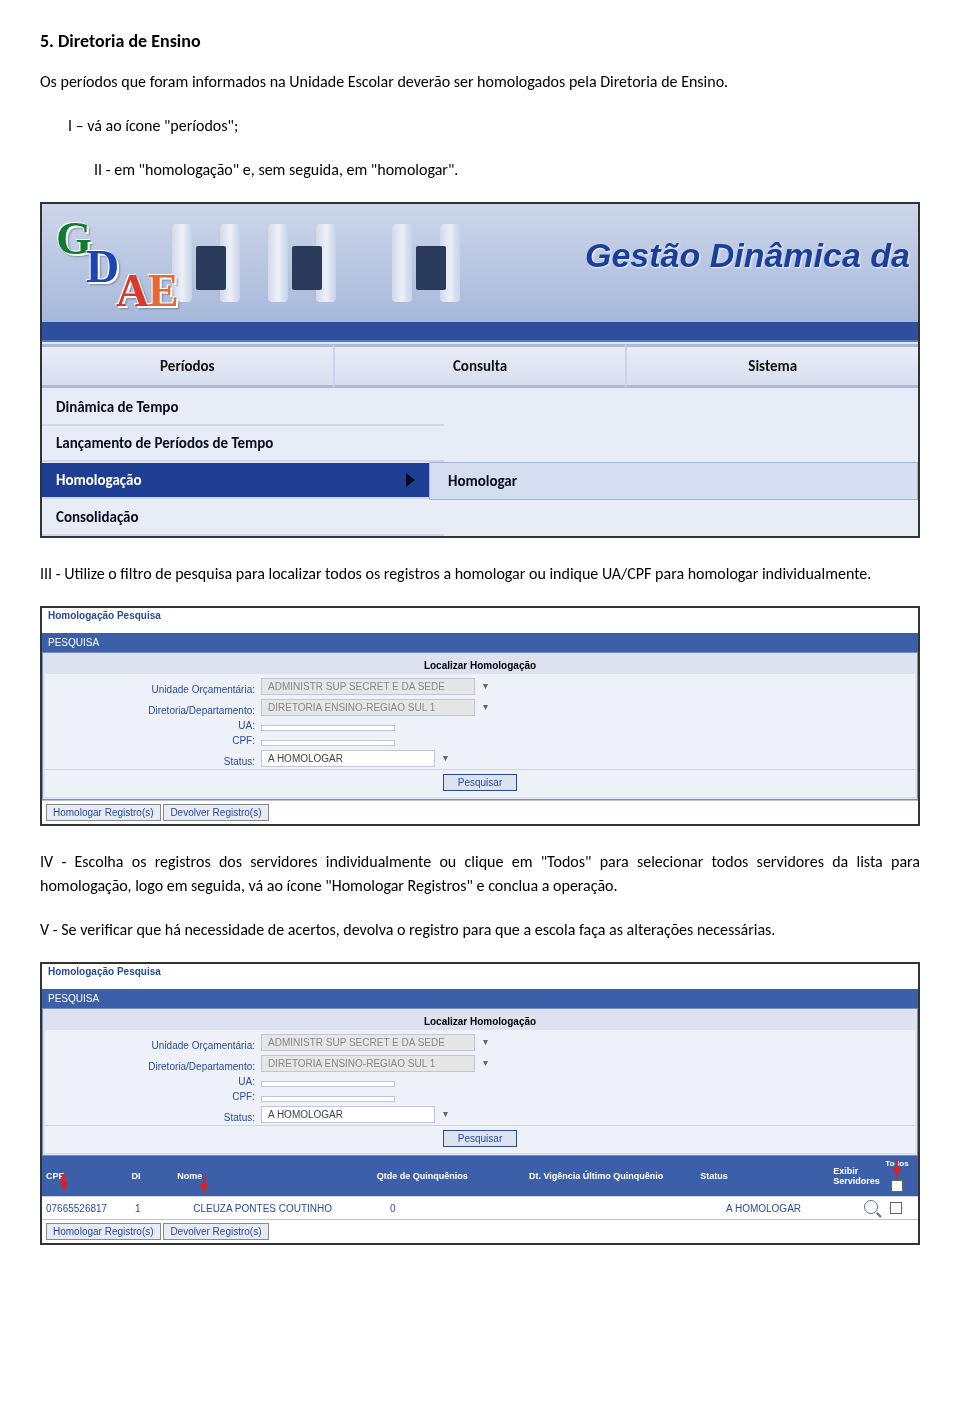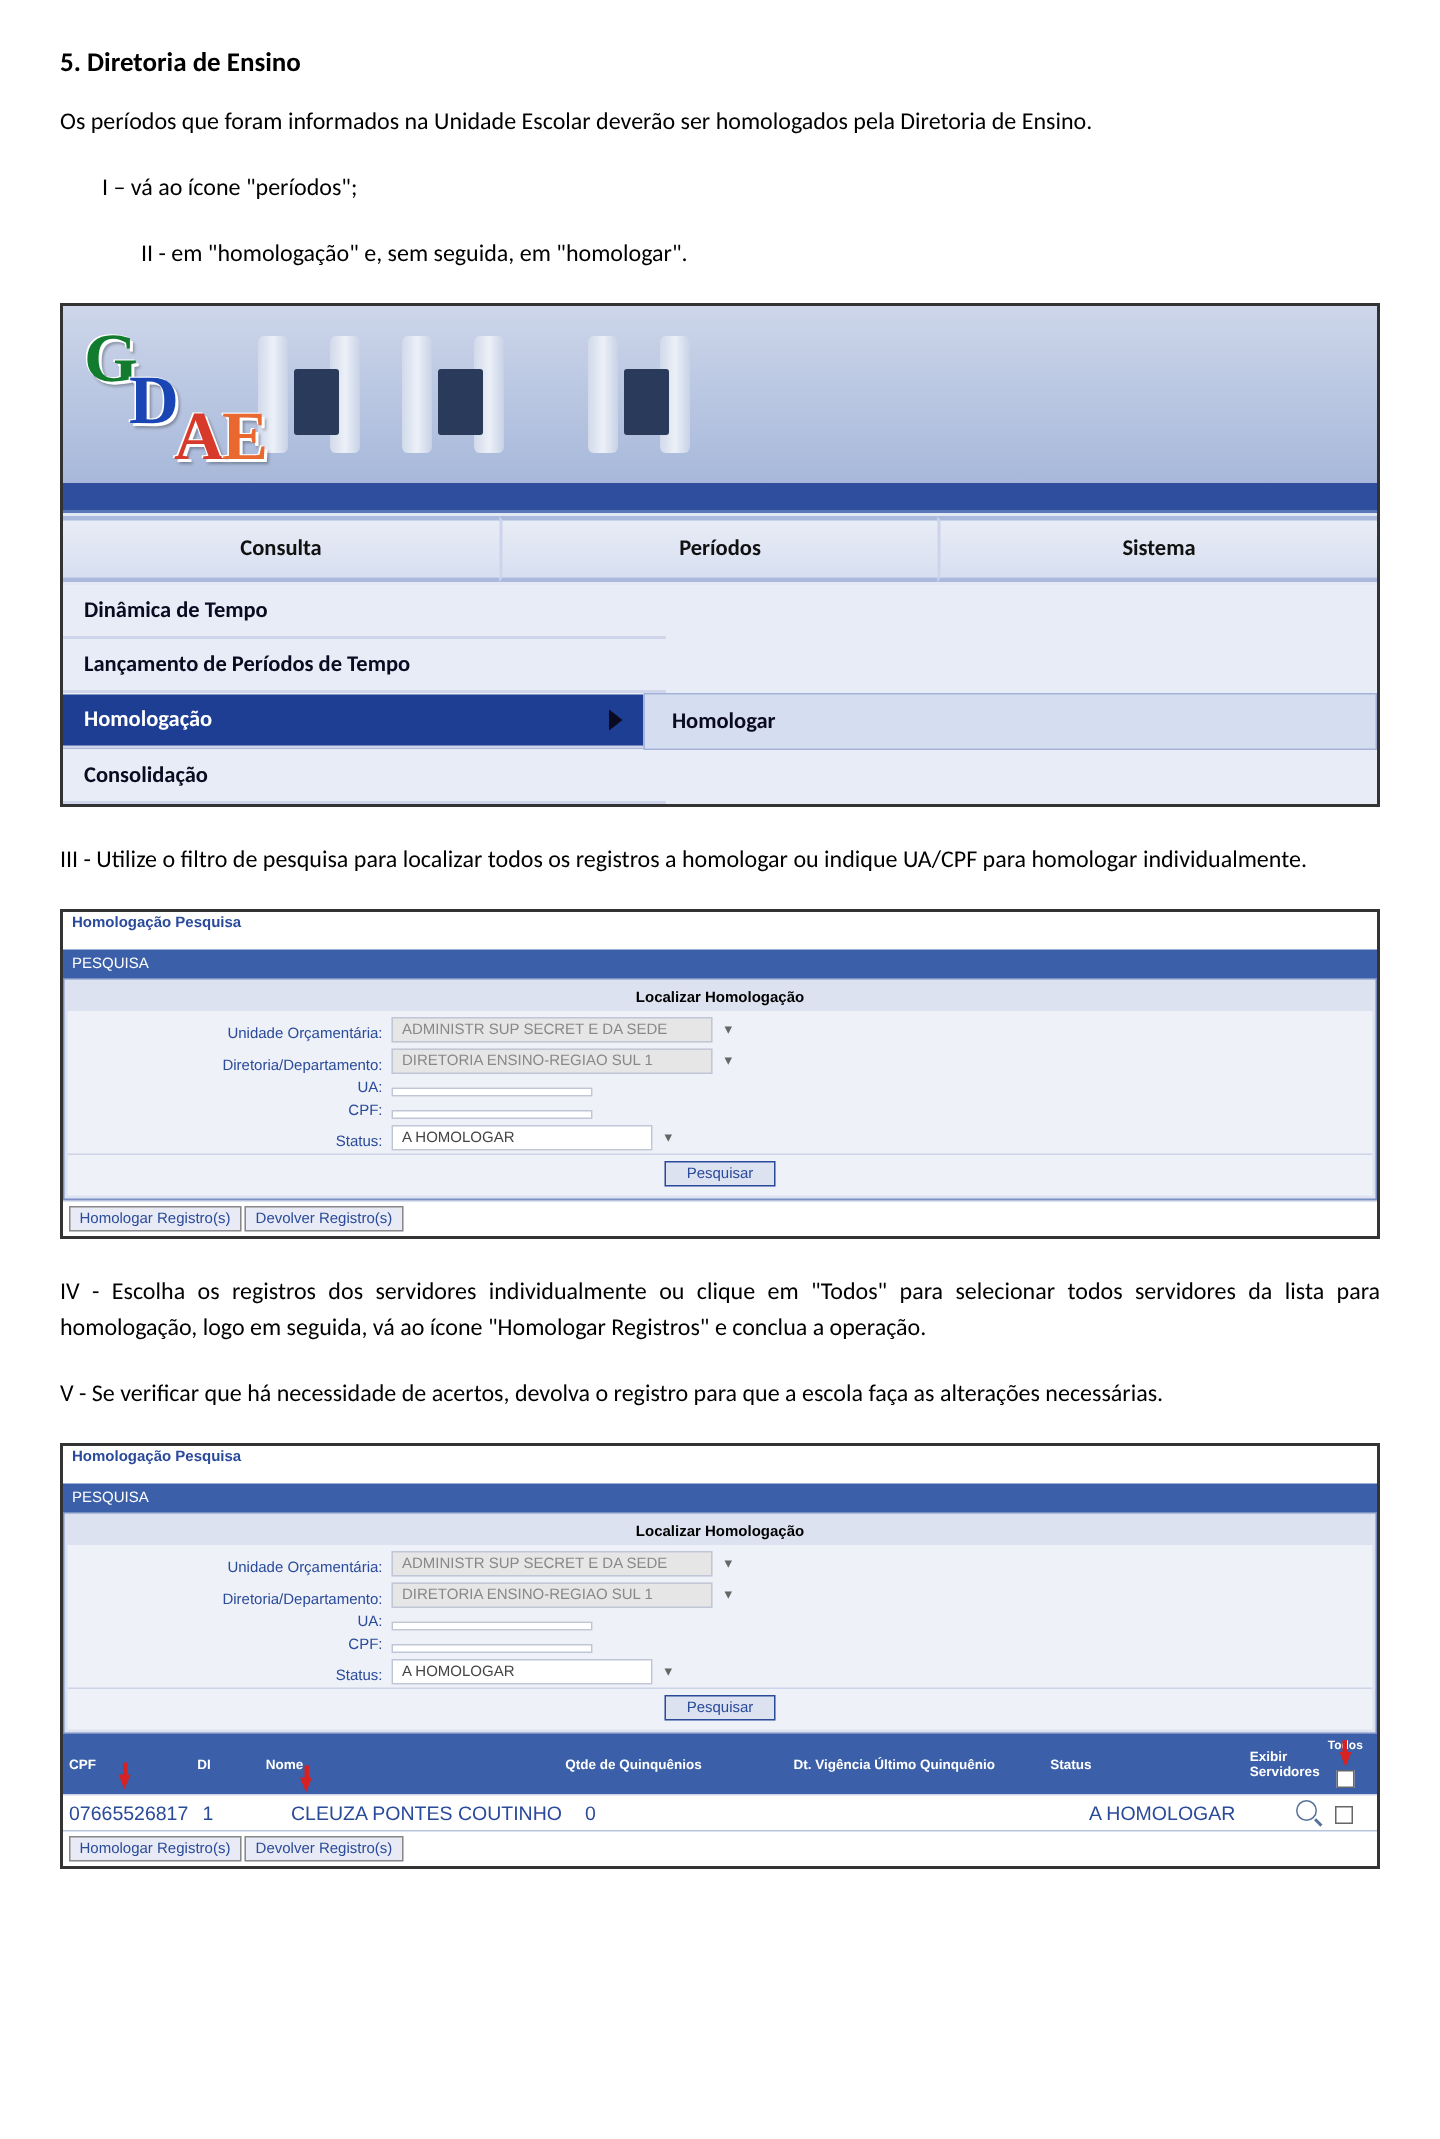--- a/index.html
+++ b/index.html
@@ -258,21 +258,21 @@
   .col-cpf { width: 90px; }
   .col-di { width: 48px; }
   .col-nome { width: 210px; }
   .col-qtd { width: 160px; }
   .col-vig { width: 180px; }
   .col-status { width: 140px; }
   .col-exib { flex: 1; text-align: left; }
   .col-todos { width: 36px; text-align: center; }
   .fs-trow {
     display: flex;
-    font-size: 13px;
+    font-size: 10px;
     padding: 3px 4px;
     color: #2a4a9a;
     align-items: center;
     border-top: 1px solid #cdd4e8;
   }
   .checkbox {
     display: inline-block;
     width: 10px; height: 10px;
     border: 1px solid #666;
     background: #fff;
@@ -343,25 +343,26 @@
         <div class="pillar" style="left:220px"></div>
         <div class="pillar" style="left:268px"></div>
         <div class="win" style="left:244px; top:34px"></div>
       </div>
       <div class="s1-logo">
         <span class="logo-letter lg-G">G</span>
         <span class="logo-letter lg-D">D</span>
         <span class="logo-letter lg-A">A</span>
         <span class="logo-letter lg-E">E</span>
       </div>
+      <div class="s1-title">Gestão Dinâmica da</div>
     </div>
     <div class="s1-bar"></div>
     <div class="s1-tabs">
+      <div class="s1-tab">Períodos</div>
       <div class="s1-tab">Consulta</div>
-      <div class="s1-tab">Períodos</div>
       <div class="s1-tab">Sistema</div>
     </div>
     <div class="s1-menu">
       <div class="s1-menu-row">
           <div class="s1-menu-item">Dinâmica de Tempo</div>
         </div>
       <div class="s1-menu-row">
           <div class="s1-menu-item">Lançamento de Períodos de Tempo</div>
         </div>
       <div class="s1-menu-row">

